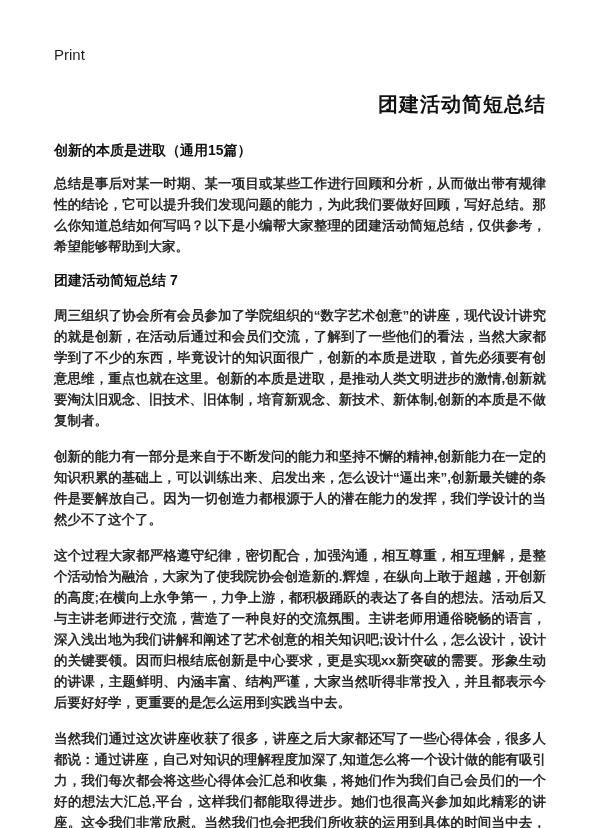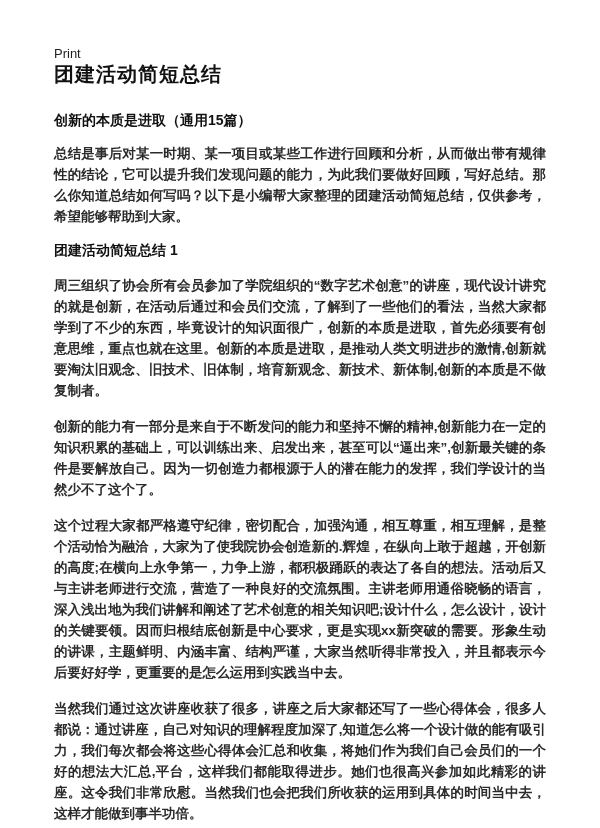--- a/index.html
+++ b/index.html
@@ -11,27 +11,28 @@
     font-family: "Liberation Sans", "DejaVu Sans", sans-serif;
     color: #2b2b2b;
   }
   .page {
     width: 600px;
     height: 828px;
     padding: 46px 54px 0 54px;
     background: #ffffff;
   }
   .print-label {
-    font-size: 13px;
+    font-size: 15px;
     color: #1f1f1f;
+    margin-bottom: 28px;
     cursor: pointer;
     width: fit-content;
   }
   .doc-title {
-    text-align: left;
+    text-align: right;
     font-size: 20px;
     font-weight: bold;
     color: #111111;
     letter-spacing: 1px;
     margin-bottom: 24px;
   }
   .doc-subtitle {
     font-size: 14px;
     font-weight: bold;
     color: #111111;
@@ -59,23 +60,23 @@
 <div class="page">
 
   <div class="print-label">Print</div>
 
   <h1 class="doc-title">团建活动简短总结</h1>
 
   <h2 class="doc-subtitle">创新的本质是进取（通用15篇）</h2>
 
   <p class="para">总结是事后对某一时期、某一项目或某些工作进行回顾和分析，从而做出带有规律性的结论，它可以提升我们发现问题的能力，为此我们要做好回顾，写好总结。那么你知道总结如何写吗？以下是小编帮大家整理的团建活动简短总结，仅供参考，希望能够帮助到大家。</p>
 
-  <h3 class="section-heading">团建活动简短总结 1</h3>
+  <h3 class="section-heading">团建活动简短总结 7</h3>
 
   <p class="para">周三组织了协会所有会员参加了学院组织的“数字艺术创意”的讲座，现代设计讲究的就是创新，在活动后通过和会员们交流，了解到了一些他们的看法，当然大家都学到了不少的东西，毕竟设计的知识面很广，创新的本质是进取，首先必须要有创意思维，重点也就在这里。创新的本质是进取，是推动人类文明进步的激情,创新就要淘汰旧观念、旧技术、旧体制，培育新观念、新技术、新体制,创新的本质是不做复制者。</p>
 
-  <p class="para">创新的能力有一部分是来自于不断发问的能力和坚持不懈的精神,创新能力在一定的知识积累的基础上，可以训练出来、启发出来，甚至可以“逼出来”,创新最关键的条件是要解放自己。因为一切创造力都根源于人的潜在能力的发挥，我们学设计的当然少不了这个了。</p>
+  <p class="para">创新的能力有一部分是来自于不断发问的能力和坚持不懈的精神,创新能力在一定的知识积累的基础上，可以训练出来、启发出来，怎么设计“逼出来”,创新最关键的条件是要解放自己。因为一切创造力都根源于人的潜在能力的发挥，我们学设计的当然少不了这个了。</p>
 
   <p class="para">这个过程大家都严格遵守纪律，密切配合，加强沟通，相互尊重，相互理解，是整个活动恰为融洽，大家为了使我院协会创造新的.辉煌，在纵向上敢于超越，开创新的高度;在横向上永争第一，力争上游，都积极踊跃的表达了各自的想法。活动后又与主讲老师进行交流，营造了一种良好的交流氛围。主讲老师用通俗晓畅的语言，深入浅出地为我们讲解和阐述了艺术创意的相关知识吧;设计什么，怎么设计，设计的关键要领。因而归根结底创新是中心要求，更是实现xx新突破的需要。形象生动的讲课，主题鲜明、内涵丰富、结构严谨，大家当然听得非常投入，并且都表示今后要好好学，更重要的是怎么运用到实践当中去。</p>
 
   <p class="para">当然我们通过这次讲座收获了很多，讲座之后大家都还写了一些心得体会，很多人都说：通过讲座，自己对知识的理解程度加深了,知道怎么将一个设计做的能有吸引力，我们每次都会将这些心得体会汇总和收集，将她们作为我们自己会员们的一个好的想法大汇总,平台，这样我们都能取得进步。她们也很高兴参加如此精彩的讲座。这令我们非常欣慰。当然我们也会把我们所收获的运用到具体的时间当中去，这样才能做到事半功倍。</p>
 
 </div>
 
 </body></html>

